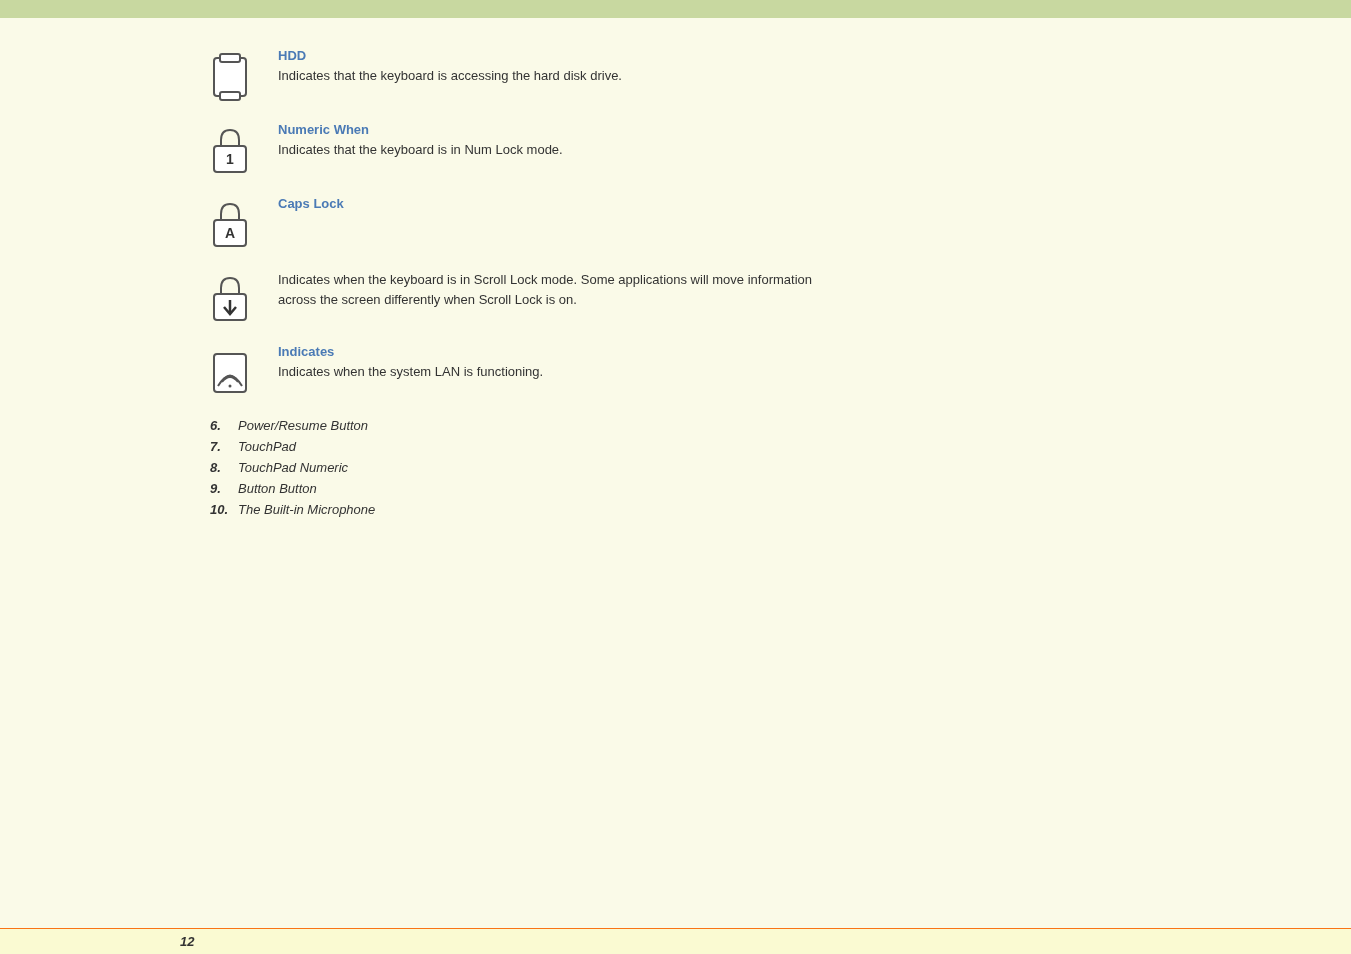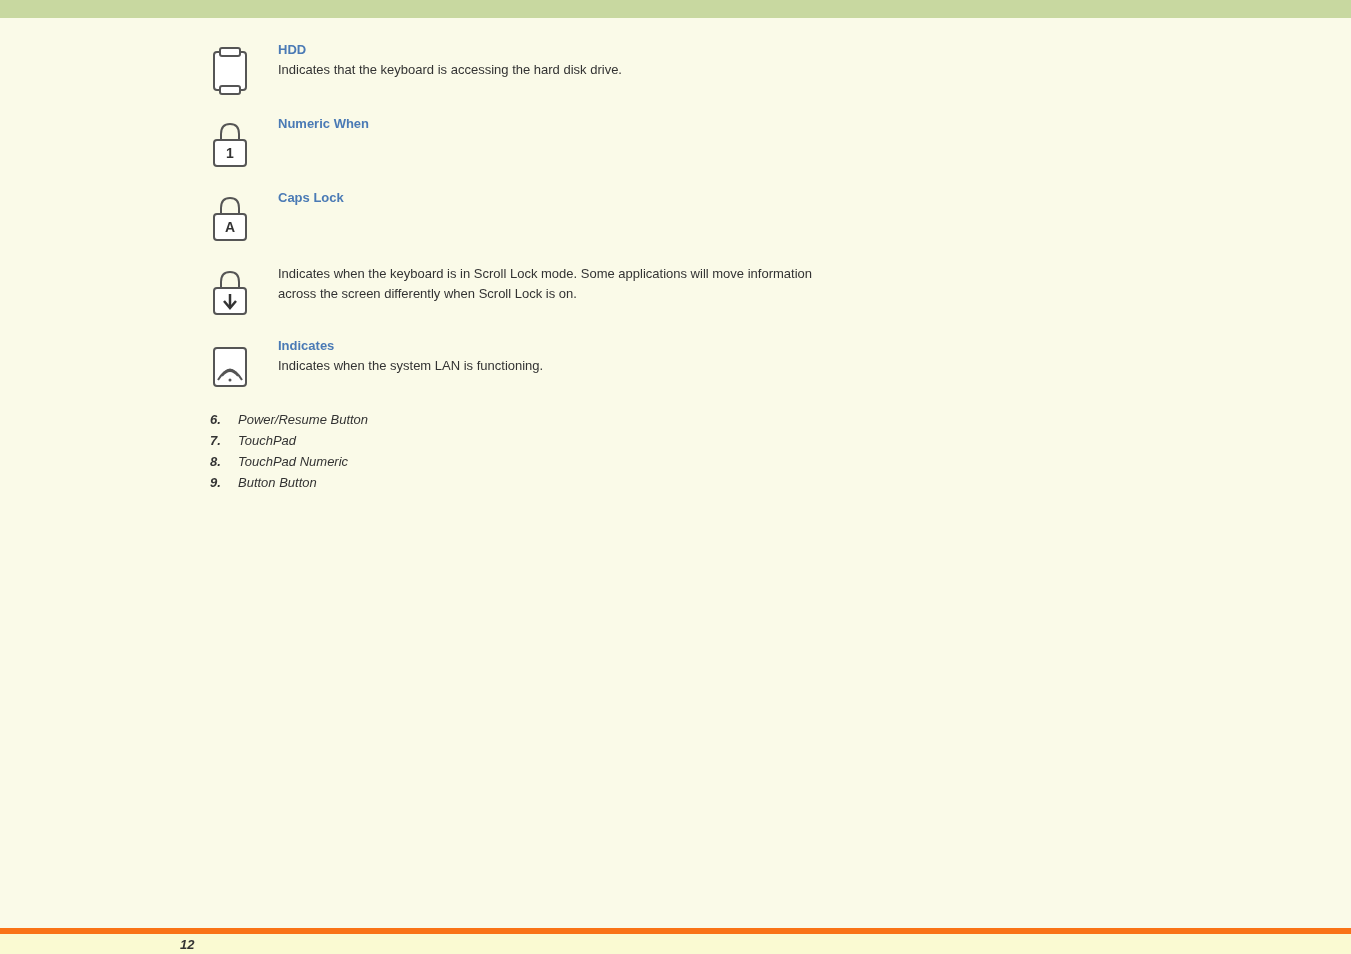--- a/index.html
+++ b/index.html
@@ -11,21 +11,21 @@
       width: 1351px;
       min-height: 954px;
       position: relative;
     }
     .top-bar {
       height: 18px;
       background: #c8d8a0;
       width: 100%;
     }
     .page-content {
-      padding: 24px 80px 60px 200px;
+      padding: 30px 80px 60px 200px;
       max-width: 900px;
     }
     .indicator-section {
       margin-bottom: 0;
     }
     .indicator-row {
       display: flex;
       align-items: flex-start;
       margin-bottom: 18px;
     }
@@ -71,21 +71,21 @@
       font-weight: normal;
       font-style: italic;
     }
     .bottom-bar {
       position: absolute;
       bottom: 0;
       left: 0;
       right: 0;
       height: 26px;
       background: #fafad2;
-      border-top: 6px solid #f97316;
+      border-top: 1px solid #f97316;
       display: flex;
       align-items: center;
       padding-left: 180px;
     }
     .page-number {
       font-style: italic;
       font-weight: bold;
       font-size: 13px;
       color: #333;
     }
@@ -121,20 +121,21 @@
 
           <rect x="6" y="22" width="32" height="26" rx="3" ry="3" fill="white" stroke="#555" stroke-width="2"></rect>
 
           <path d="M13 22 L13 16 Q13 6 22 6 Q31 6 31 16 L31 22" fill="none" stroke="#555" stroke-width="2"></path>
 
           <text x="22" y="40" text-anchor="middle" font-size="14" font-weight="bold" fill="#333">1</text>
         </svg>
       </div>
       <div class="text-content">
         <div class="indicator-title">Numeric When</div>
+        <div class="indicator-desc">Indicates that the keyboard is in Num Lock mode.</div>
       </div>
     </div>
 
     <div class="indicator-row">
       <div class="icon-container">
         <svg width="44" height="54" viewBox="0 0 44 54">
 
           <rect x="6" y="22" width="32" height="26" rx="3" ry="3" fill="white" stroke="#555" stroke-width="2"></rect>
 
           <path d="M13 22 L13 16 Q13 6 22 6 Q31 6 31 16 L31 22" fill="none" stroke="#555" stroke-width="2"></path>
@@ -195,18 +196,22 @@
       <span class="list-label">TouchPad</span>
     </div>
     <div class="list-item">
       <span class="list-num">8.</span>
       <span class="list-label">TouchPad Numeric</span>
     </div>
     <div class="list-item">
       <span class="list-num">9.</span>
       <span class="list-label">Button Button</span>
     </div>
+    <div class="list-item">
+      <span class="list-num">10.</span>
+      <span class="list-label">The Built-in Microphone</span>
+    </div>
   </div>
 </div>
 
 <div class="bottom-bar">
   <span class="page-number">12</span>
 </div>
 
 </body></html>

